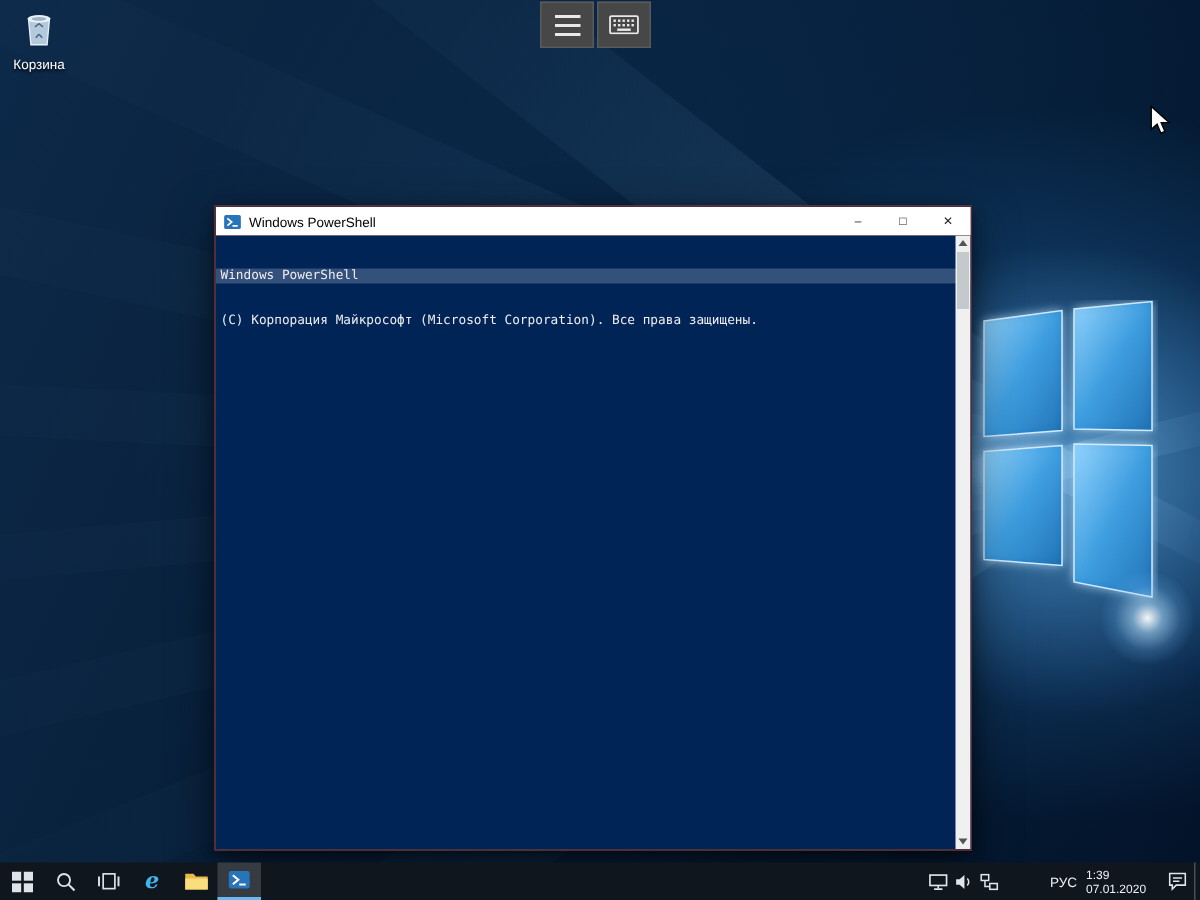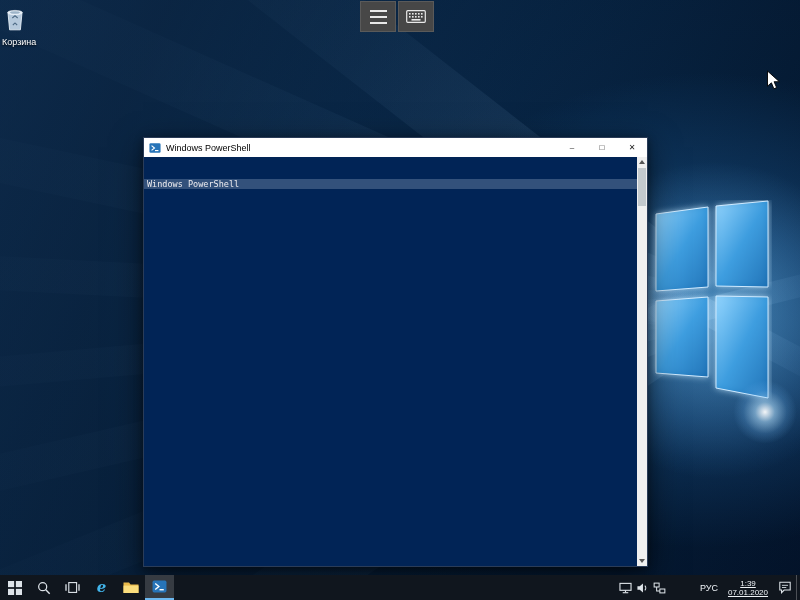--- a/index.html
+++ b/index.html
@@ -20,32 +20,32 @@
   .ray-r{position:absolute;left:0;transform-origin:0 50%;
     background:linear-gradient(to right, rgba(190,230,255,0.20), rgba(150,200,250,0.05) 70%, rgba(150,200,250,0) 100%);}
   .vignette{position:absolute;inset:0;pointer-events:none;
     background:radial-gradient(circle at 88% 52%, rgba(0,0,0,0) 28%, rgba(2,10,24,0.38) 80%);}
   .logo-glow{position:absolute;left:555px;top:160px;width:320px;height:320px;pointer-events:none;
     background:radial-gradient(circle, rgba(120,200,255,0.38) 0%, rgba(80,160,230,0.18) 45%, rgba(0,0,0,0) 70%);}
   .star-glow{position:absolute;left:733px;top:380px;width:64px;height:64px;pointer-events:none;
     background:radial-gradient(circle, rgba(255,255,255,0.95) 0%, rgba(180,225,255,0.55) 22%, rgba(120,190,250,0.2) 48%, rgba(0,0,0,0) 70%);}
   .win-logo{position:absolute;left:650px;top:200px;}
   
-  .desktop-icon{position:absolute;left:2px;top:5px;width:48px;text-align:left;cursor:default;}
+  .desktop-icon{position:absolute;left:2px;top:5px;width:48px;text-align:center;cursor:default;}
   .desktop-icon .lbl{display:block;margin-top:1px;font-size:9px;color:#fff;text-shadow:0 1px 2px rgba(0,0,0,0.9);}
   
   .vm-toolbar{position:absolute;left:360px;top:1px;display:flex;gap:2px;}
   .vm-btn{width:36px;height:31px;background:#474747;border:1px solid #5a5a5a;display:flex;align-items:center;justify-content:center;box-sizing:border-box;}
   .hamburger{display:flex;flex-direction:column;gap:4px;}
   .hamburger i{display:block;width:17px;height:2px;background:#e9e9e9;}
   
   .window{position:absolute;left:143px;top:137px;width:505px;height:430px;
     border:1px solid rgba(40,48,60,0.85);box-sizing:border-box;
     box-shadow:0 10px 30px rgba(0,0,0,0.55), 0 2px 8px rgba(0,0,0,0.4);
-    background:#3b82f6;}
+    background:#ef4444;}
   .titlebar{height:19px;background:#ffffff;display:flex;align-items:center;padding-left:5px;gap:5px;}
   .titlebar .title{font-size:9px;color:#000;}
   .controls{margin-left:auto;display:flex;height:19px;}
   .ctrl{width:30px;height:19px;display:flex;align-items:center;justify-content:center;font-size:8px;color:#222;cursor:default;}
   .console{position:relative;height:409px;background:#012456;
     font-family:"DejaVu Sans Mono",monospace;font-size:8.5px;line-height:10px;color:#eeedf0;
     padding:2px 12px 0 3px;box-sizing:border-box;white-space:pre;overflow:hidden;}
   .con-line{height:10px;}
   .con-line.hl{background:rgba(230,240,255,0.22);margin:0 -12px 0 -3px;padding:0 12px 0 3px;}
   .cursor{display:inline-block;width:5px;height:8px;background:#dfe3ee;margin-left:2px;vertical-align:-1px;animation:blink 1.06s steps(1) infinite;}
@@ -60,21 +60,21 @@
   .mouse-cursor{position:absolute;left:766px;top:70px;pointer-events:none;}
   
   .taskbar{position:absolute;left:0;bottom:0;width:800px;height:25px;background:#10161e;display:flex;align-items:stretch;}
   .tb-left{display:flex;}
   .tb-btn{width:29px;display:flex;align-items:center;justify-content:center;cursor:default;}
   .tb-btn.active{background:rgba(255,255,255,0.16);border-bottom:2px solid #6cb8f0;box-sizing:border-box;}
   .ie-e{font-family:"DejaVu Serif",serif;font-style:italic;font-weight:bold;font-size:15px;color:#41b4ea;line-height:1;}
   .tray{margin-left:auto;display:flex;align-items:center;height:25px;}
   .tray-ico{width:17px;height:25px;display:flex;align-items:center;justify-content:center;}
   .tray-lang{width:26px;text-align:center;font-size:9px;color:#eef2f6;margin-left:28px;}
-  .tray-clock{width:48px;text-align:center;color:#eef2f6;font-size:8px;line-height:9px;padding:0 2px;text-decoration:underline;}
+  .tray-clock{width:48px;text-align:left;color:#eef2f6;font-size:8px;line-height:9px;padding:0 2px;}
   .tray-action{width:22px;height:25px;display:flex;align-items:center;justify-content:center;}
   .show-desktop{width:4px;height:25px;border-left:1px solid rgba(255,255,255,0.25);box-sizing:border-box;}
 </style>
 </head>
 <body>
 
 <div class="wallpaper"></div>
 <div class="rays">
   <div class="ray" style="width:950px;height:64px;top:-32px;transform:rotate(-34deg);"></div>
   <div class="ray" style="width:950px;height:46px;top:-23px;transform:rotate(-22deg);"></div>
@@ -160,20 +160,21 @@
     </svg>
     <span class="title">Windows PowerShell</span>
     <div class="controls">
       <div class="ctrl">–</div>
       <div class="ctrl">□</div>
       <div class="ctrl">✕</div>
     </div>
   </div>
   <div class="console">
     <div class="con-line hl">Windows PowerShell</div>
+    <div class="con-line">(C) Корпорация Майкрософт (Microsoft Corporation). Все права защищены.</div>
     <div class="con-line">&nbsp;</div>
     <div class="scrollbar">
       <div class="sb-arrow up"><i></i></div>
       <div class="sb-thumb"></div>
       <div class="sb-arrow down"><i></i></div>
     </div>
   </div>
 </div>
 
 <svg class="mouse-cursor" width="15" height="21" viewBox="0 0 15 21">

